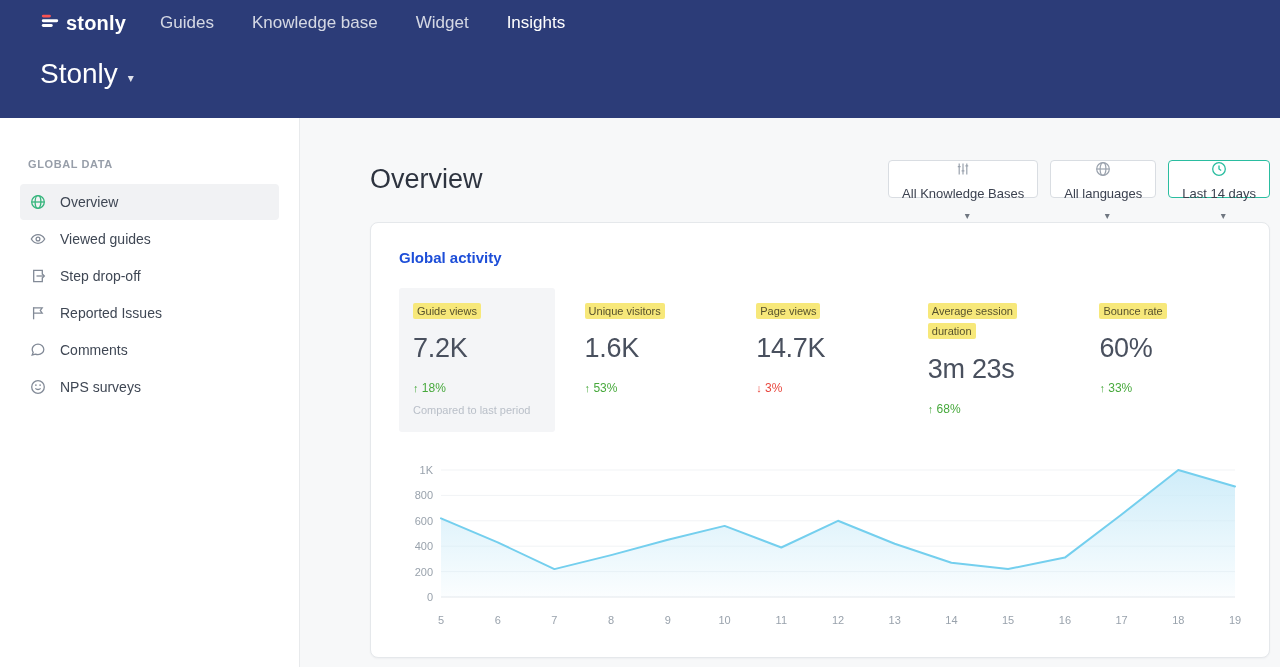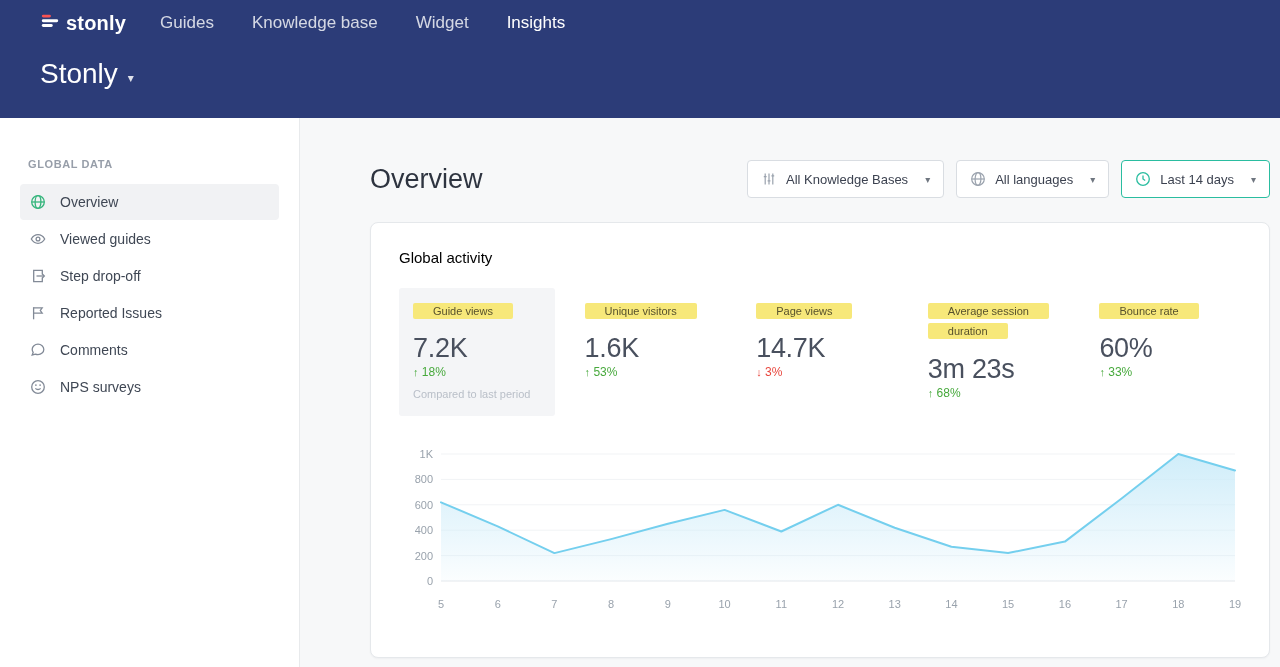--- a/index.html
+++ b/index.html
@@ -25,34 +25,34 @@
   .side-section { font-size:11px; font-weight:700; color:#979ea9; letter-spacing:.6px; padding:0 28px; margin-bottom:14px; }
   .side-item { display:flex; align-items:center; gap:14px; margin:1px 20px; padding:10px; border-radius:4px; cursor:pointer; }
   .side-item.active { background:#f1f2f4; }
   .side-icon { width:16px; height:16px; display:flex; align-items:center; color:#828a97; flex:none; }
   .side-label { font-size:14px; color:#3f4754; }
 
   .main { flex:1; padding:42px 0 0 70px; }
   .title-row { width:900px; display:flex; justify-content:space-between; align-items:center; }
   .page-title { font-size:27px; font-weight:400; color:#2e3440; }
   .filters { display:flex; gap:12px; }
-  .filter-btn { height:38px; background:#fff; border:1px solid #d9dde2; border-radius:4px; display:flex; align-items:center; gap:9px; padding:0 13px; font-family:inherit; font-size:13px; color:#3c4250; cursor:pointer; }
+  .filter-btn { height:38px; background:#fff; border:1px solid #d9dde2; border-radius:4px; display:flex; align-items:center; gap:9px; padding:0 13px; font-family:inherit; font-size:13px; color:#3c4250; cursor:pointer;flex-direction:column; }
   .filter-btn.accent { border-color:var(--accent,#2abda0); }
   .filter-btn .caret { color:#6f7680; font-size:10px; margin-left:8px; }
   .f-icon { display:flex; width:16px; height:16px; }
 
   
   .card { width:900px; height:436px; margin-top:24px; background:#fff; border:1px solid #e5e8eb; border-radius:8px; padding:26px 28px; box-shadow:0 1px 2px rgba(20,30,50,.04); }
-  .card-title { font-size:15px; font-weight:400; color:#000000; }
+  .card-title { font-size:15px; font-weight:700; color:#1d4ed8; }
   .metrics-row { display:flex; gap:16px; margin-top:22px; align-items:flex-start; }
   .metric { flex:1; padding:13px 14px; border-radius:3px; cursor:pointer; }
   .metric.selected { background:#f4f5f7; }
-  .m-label { display:inline; background:var(--hl,#f7e87a); color:#57512c; font-size:11px; line-height:1.85; padding:2px 20px; border-radius:2px; -webkit-box-decoration-break:clone; box-decoration-break:clone; }
+  .m-label { display:inline; background:var(--hl,#f7e87a); color:#57512c; font-size:11px; line-height:1.85; padding:2px 4px; border-radius:2px; -webkit-box-decoration-break:clone; box-decoration-break:clone; }
   .m-value { margin-top:12px; font-size:27px; color:#49505e; letter-spacing:-.3px; }
-  .m-change { margin-top:1px; font-size:12px; }
+  .m-change { margin-top:17px; font-size:12px; }
   .m-change.up { color:var(--pos,#47a93c); }
   .m-change.down { color:var(--neg,#e8473e); }
   .m-change .arrow { font-size:11px; }
   .m-note { margin-top:8px; font-size:11px; color:#b9bfc8; line-height:1.45; }
 
   .chart { width:844px; height:175px; margin-top:26px; display:block; }
   .chart text { font-family:"Liberation Sans","DejaVu Sans",sans-serif; font-size:11px; fill:#99a2ac; }
 </style>
 </head>
 <body>

